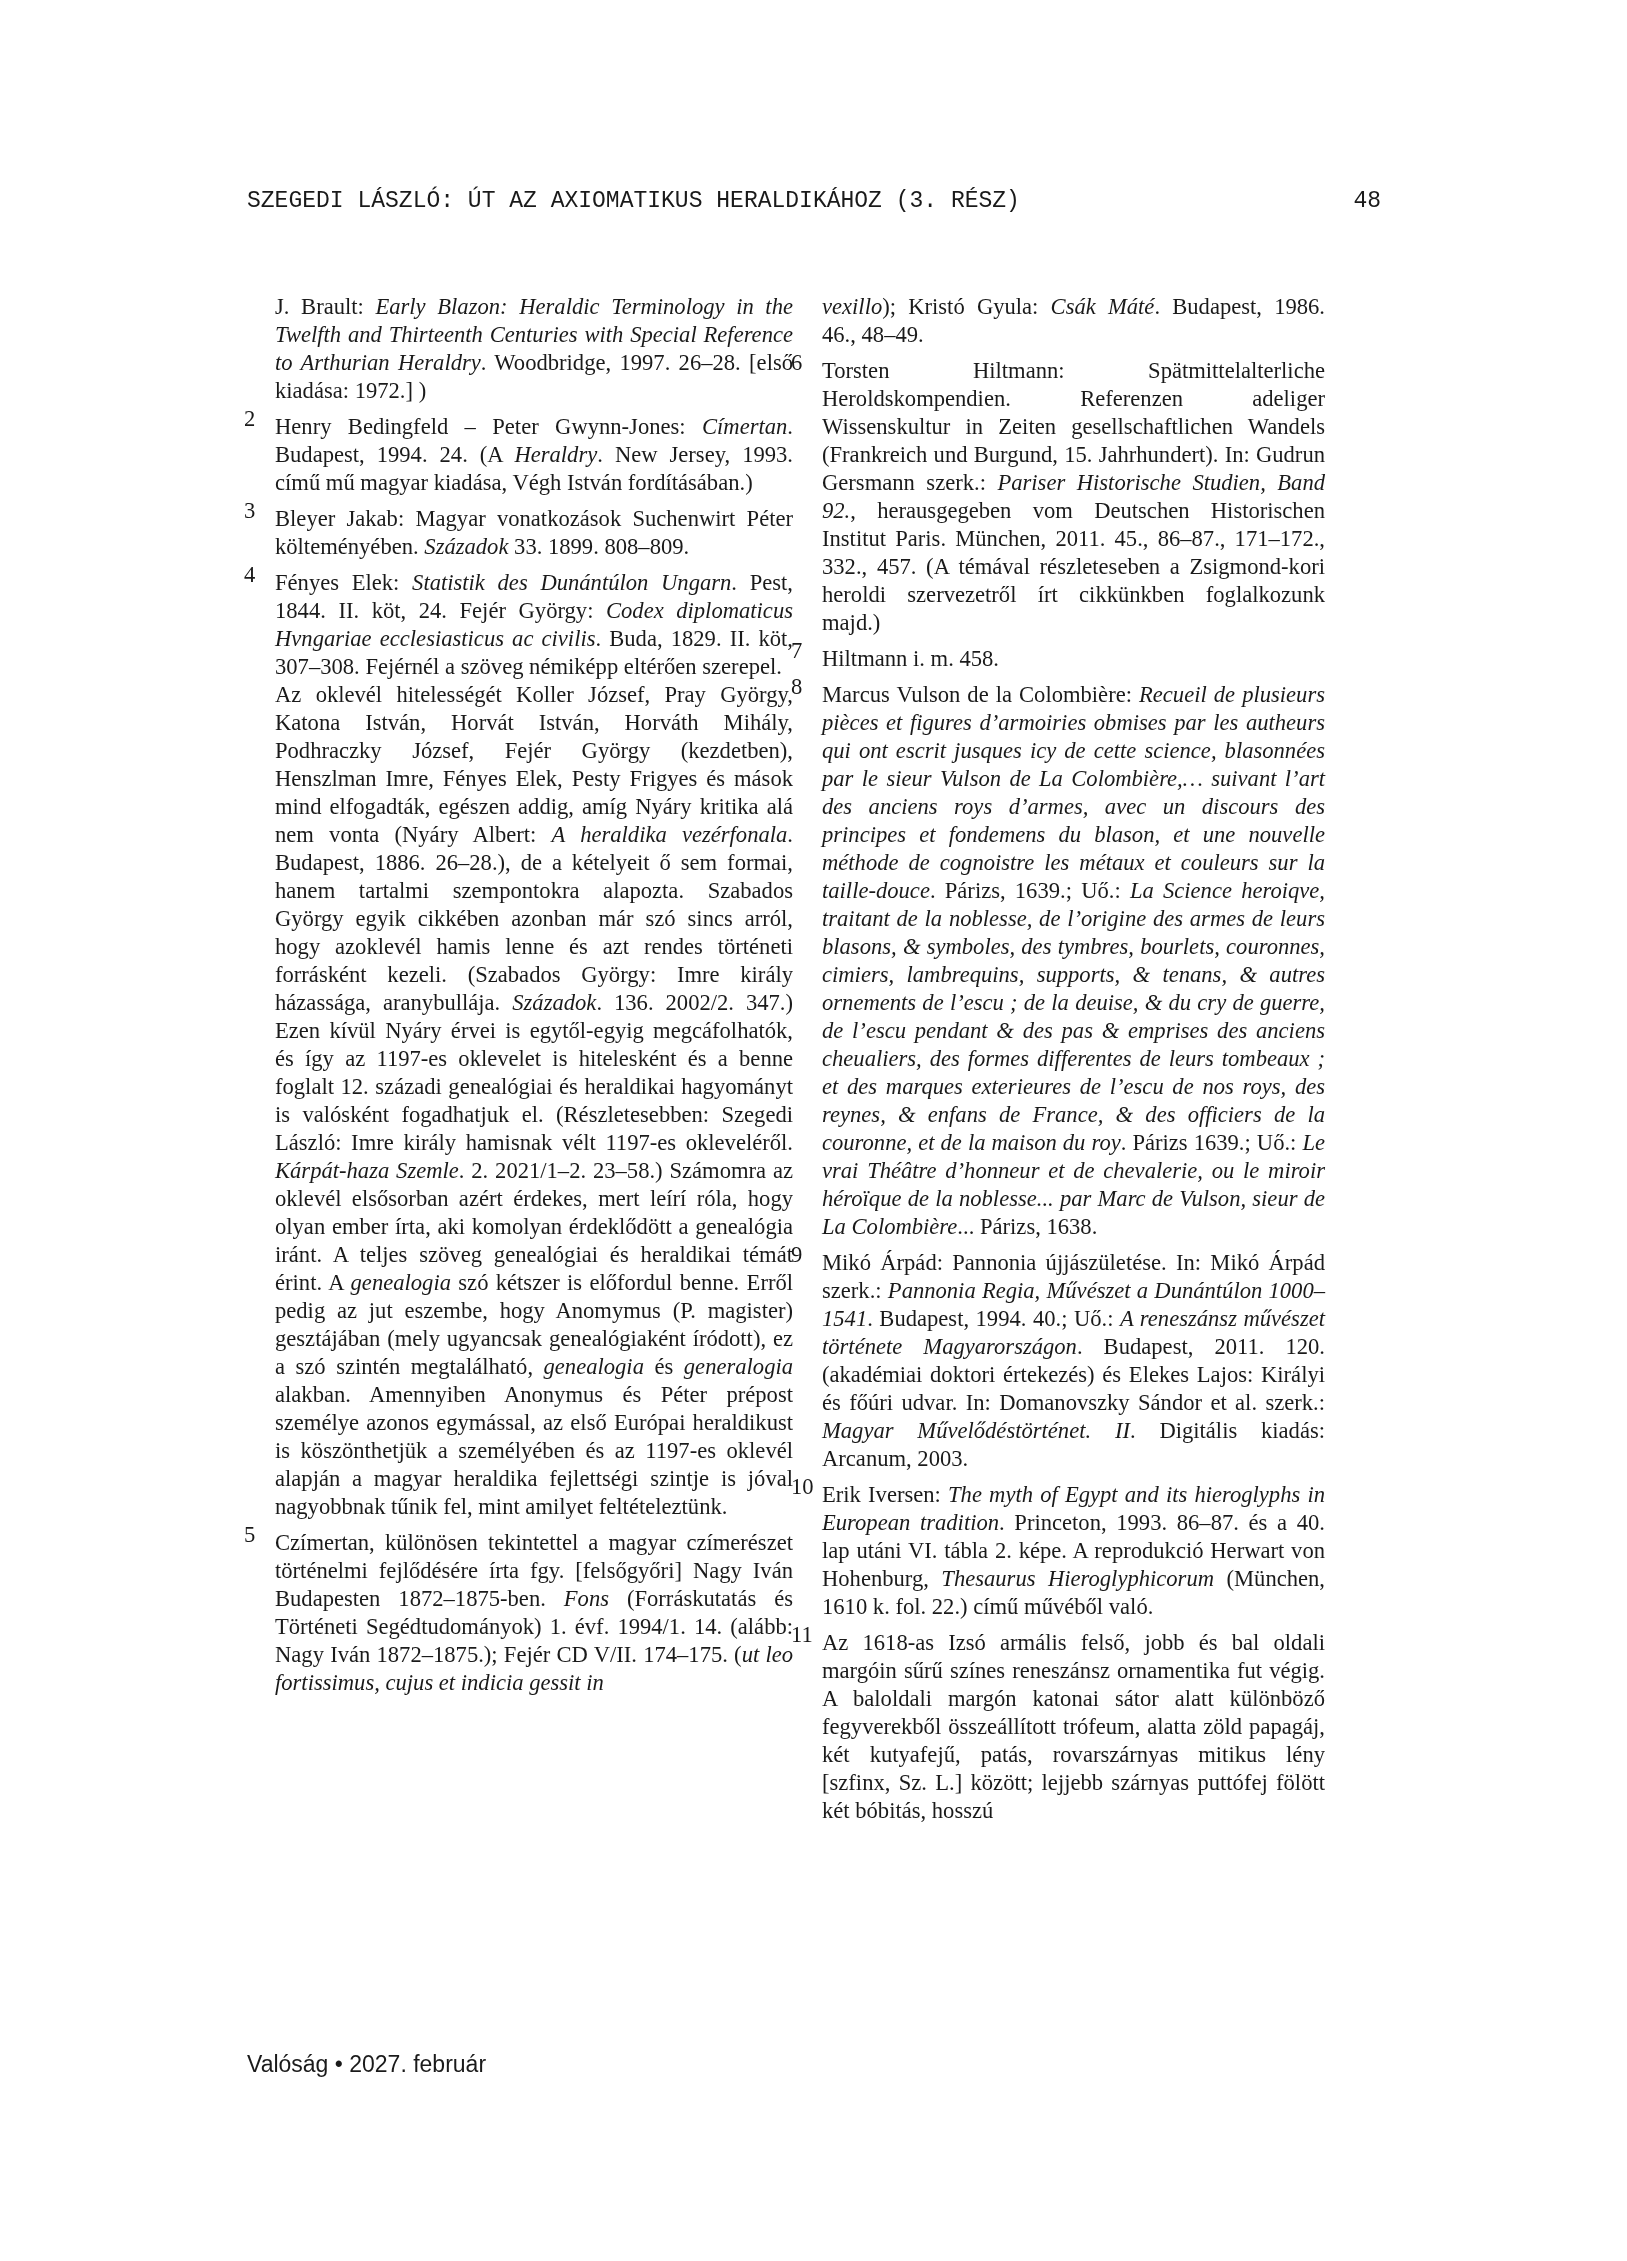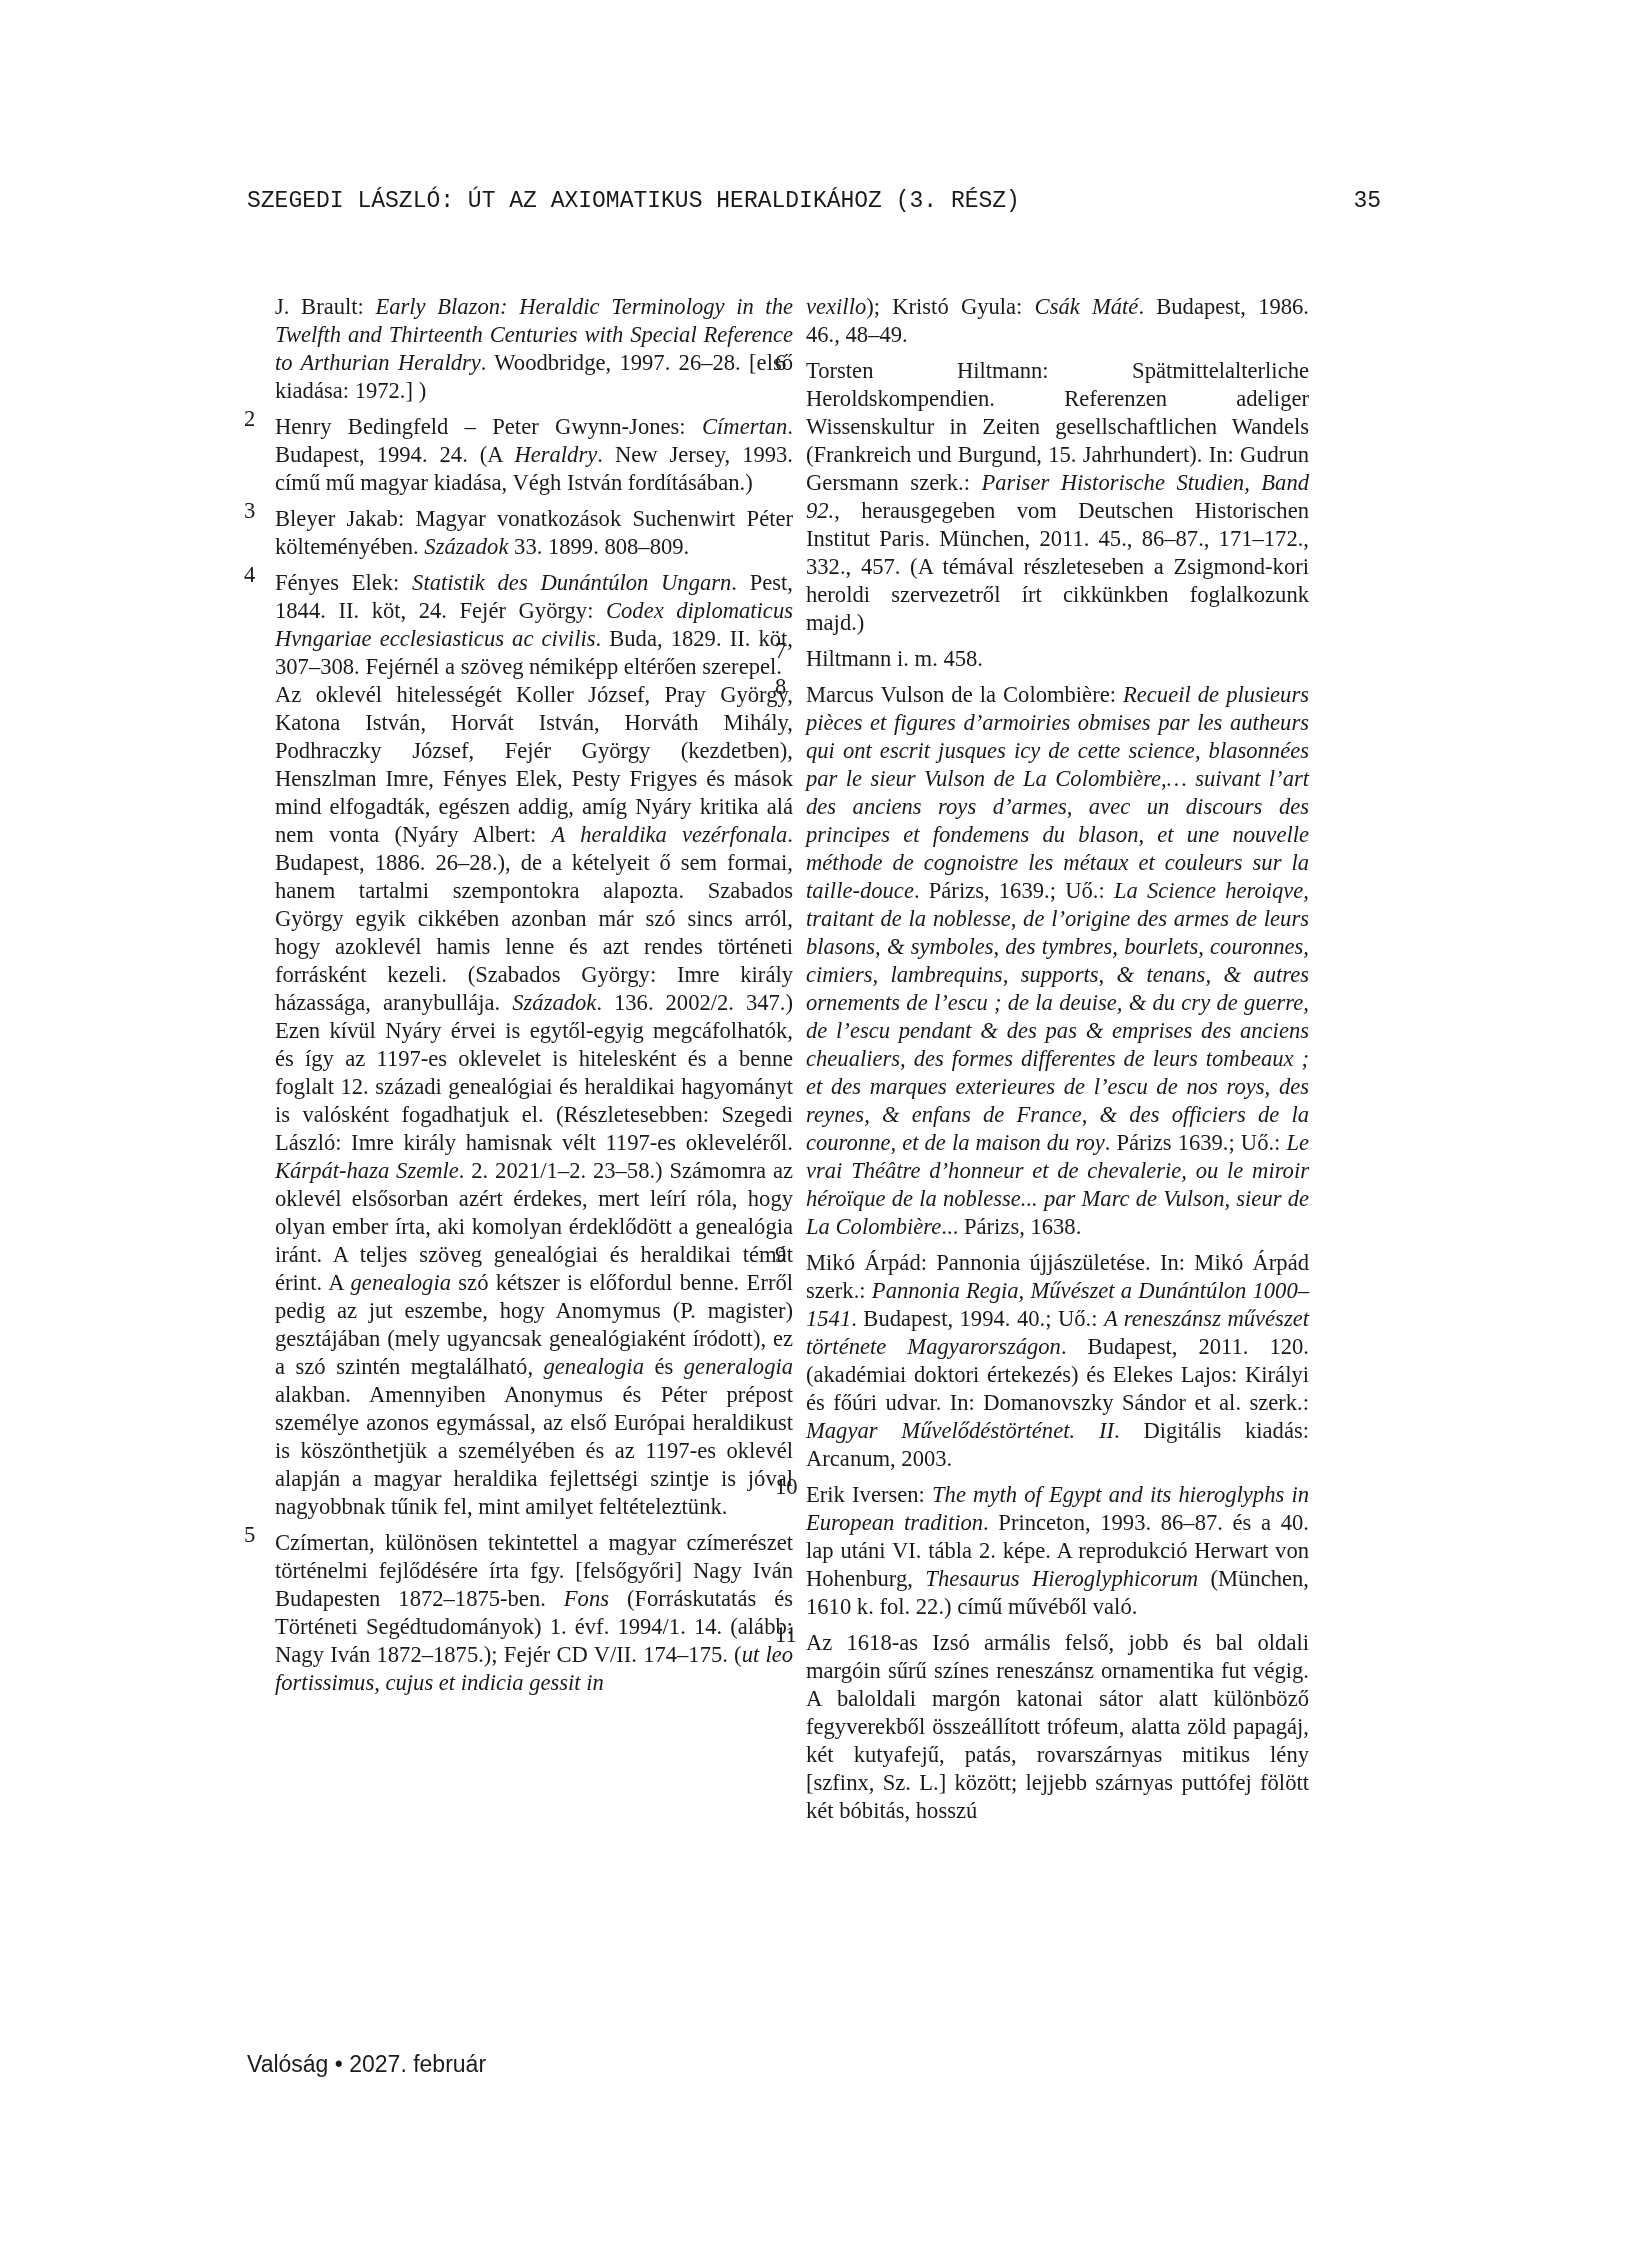--- a/index.html
+++ b/index.html
@@ -11,34 +11,34 @@
   }
   .footer {
     position: absolute; left: 247px; top: 2051px;
     font-family: "Liberation Sans", sans-serif; font-size: 23px;
   }
   .col {
     position: absolute; top: 285px;
     font-family: "Liberation Serif", serif; font-size: 22.6px; line-height: 28px;
   }
   .col.left { left: 244px; width: 549px; }
-  .col.right { left: 775px; width: 534px; }
+  .col.right { left: 791px; width: 534px; }
   .note { display: flex; }
   .num { flex: 0 0 31px; width: 31px; }
   .col.right .num { flex: 0 0 31px; width: 31px; }
   .txt { flex: 1 1 auto; text-align: justify; hyphens: manual; margin-top: 8px; }
   .txt p { margin: 0; text-align: justify; }
   i { font-style: italic; }
 </style>
 </head>
 <body>
 
 <div class="header">
   <span>SZEGEDI LÁSZLÓ: ÚT AZ AXIOMATIKUS HERALDIKÁHOZ (3. RÉSZ)</span>
-  <span>35</span>
+  <span>48</span>
 </div>
 
 <div class="col left">
     <div class="note">
       <span class="num"></span>
       <div class="txt">
         <p><span>J. Brault: </span><i>Early Blazon: Heraldic Terminology in the Twelfth and Thirteenth Centuries with Special Reference to Arthurian Heraldry</i><span>. Woodbridge, 1997. 26–28. [első kiadása: 1972.] )</span></p>
       </div>
     </div>
     <div class="note">

